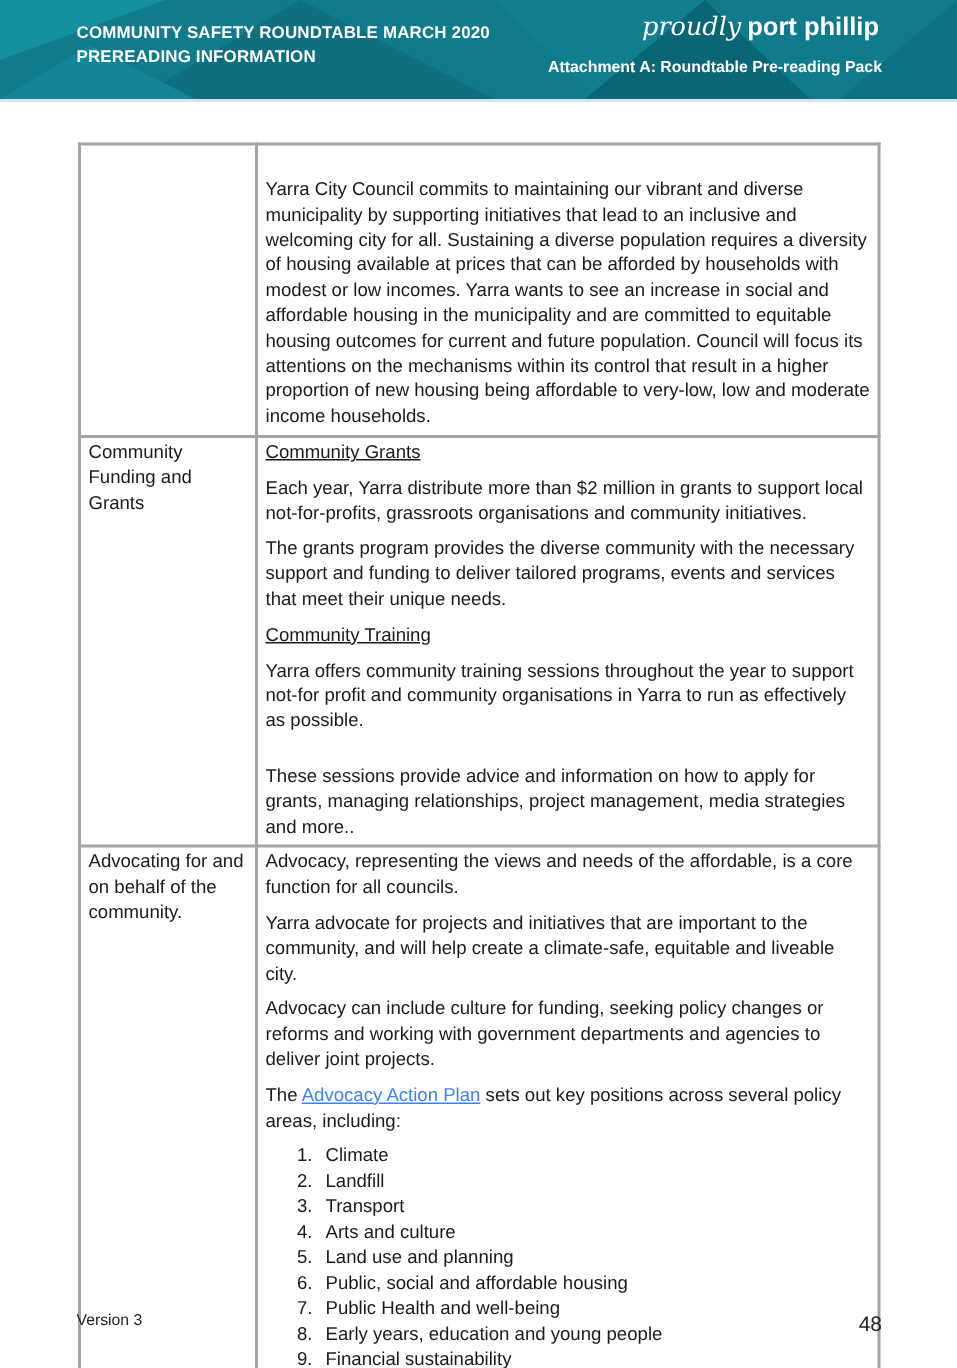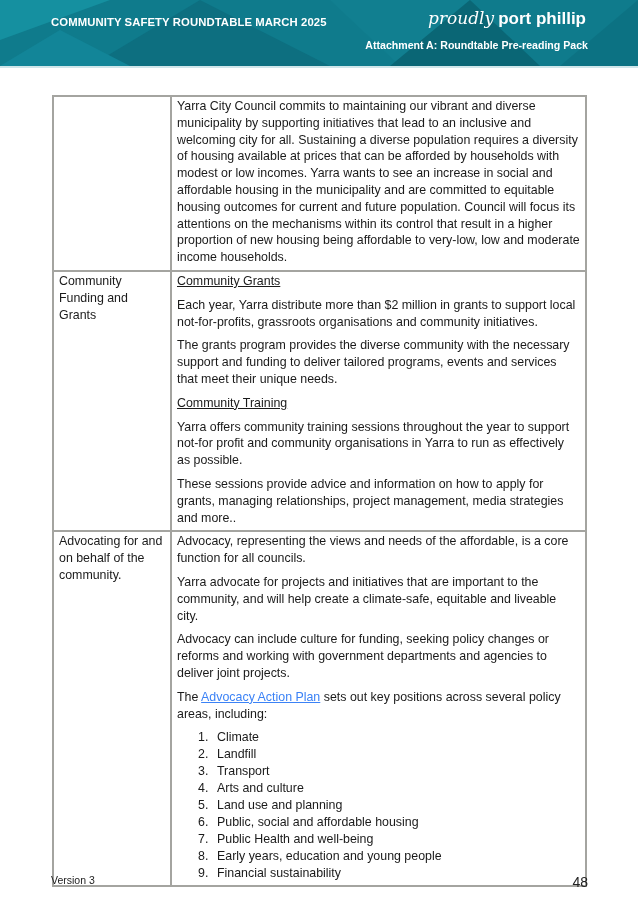--- a/index.html
+++ b/index.html
@@ -30,21 +30,21 @@
   }
   table.doc {
     position: absolute; left: 52px; top: 95px; width: 535px; border-collapse: collapse;
     font-size: 12.4px; line-height: 16.8px;
   }
   table.doc td {
     border: 2px solid #a4a4a0; vertical-align: top; padding: 1px 5px 4px 5px;
   }
   td.label-cell { width: 106px; }
   p { margin: 0 0 7px 0; }
-  p:last-child { margin-bottom: 0; }
+  p:last-child { margin-bottom: 0; margin-top: 20px; }
   .u { text-decoration: underline; }
   a.link { color: #3b82f6; text-decoration: underline; }
   ol { margin: 0; padding: 0 0 0 0; list-style: none; }
   ol li { display: flex; line-height: 16.9px; padding-left: 21px; }
   ol li .num { width: 19px; flex: none; }
   .footer-left { position: absolute; left: 51px; top: 874px; font-size: 10.5px; color: #222; }
   .footer-right { position: absolute; right: 50px; top: 874px; font-size: 14px; color: #222; }
 </style>
 </head>
 <body>
@@ -52,21 +52,22 @@
 <div class="header">
   <svg class="shape" width="638" height="66" style="left:0;top:0">
     <polygon points="0,0 110,0 0,40" fill="#1590a0"></polygon>
     <polygon points="90,66 200,0 330,66" fill="#0d6f80"></polygon>
     <polygon points="330,0 470,0 400,66" fill="#117f90"></polygon>
     <polygon points="390,66 470,0 540,66" fill="#0a6675"></polygon>
     <polygon points="560,66 638,0 638,66" fill="#0c7283"></polygon>
     <polygon points="0,66 60,30 130,66" fill="#128598"></polygon>
   </svg>
   <div class="header-left">
-    <div>COMMUNITY SAFETY ROUNDTABLE MARCH 2025</div>
+    <div>COMMUNITY SAFETY ROUNDTABLE MARCH 2020</div>
+    <div>PREREADING INFORMATION</div>
   </div>
   <div class="brand">
     <span class="script">proudly</span><span class="bold">port phillip</span>
   </div>
   <div class="attachment">Attachment A: Roundtable Pre-reading Pack</div>
 </div>
 <div class="header-bottom"></div>
 
 <table class="doc">
   <tbody>

